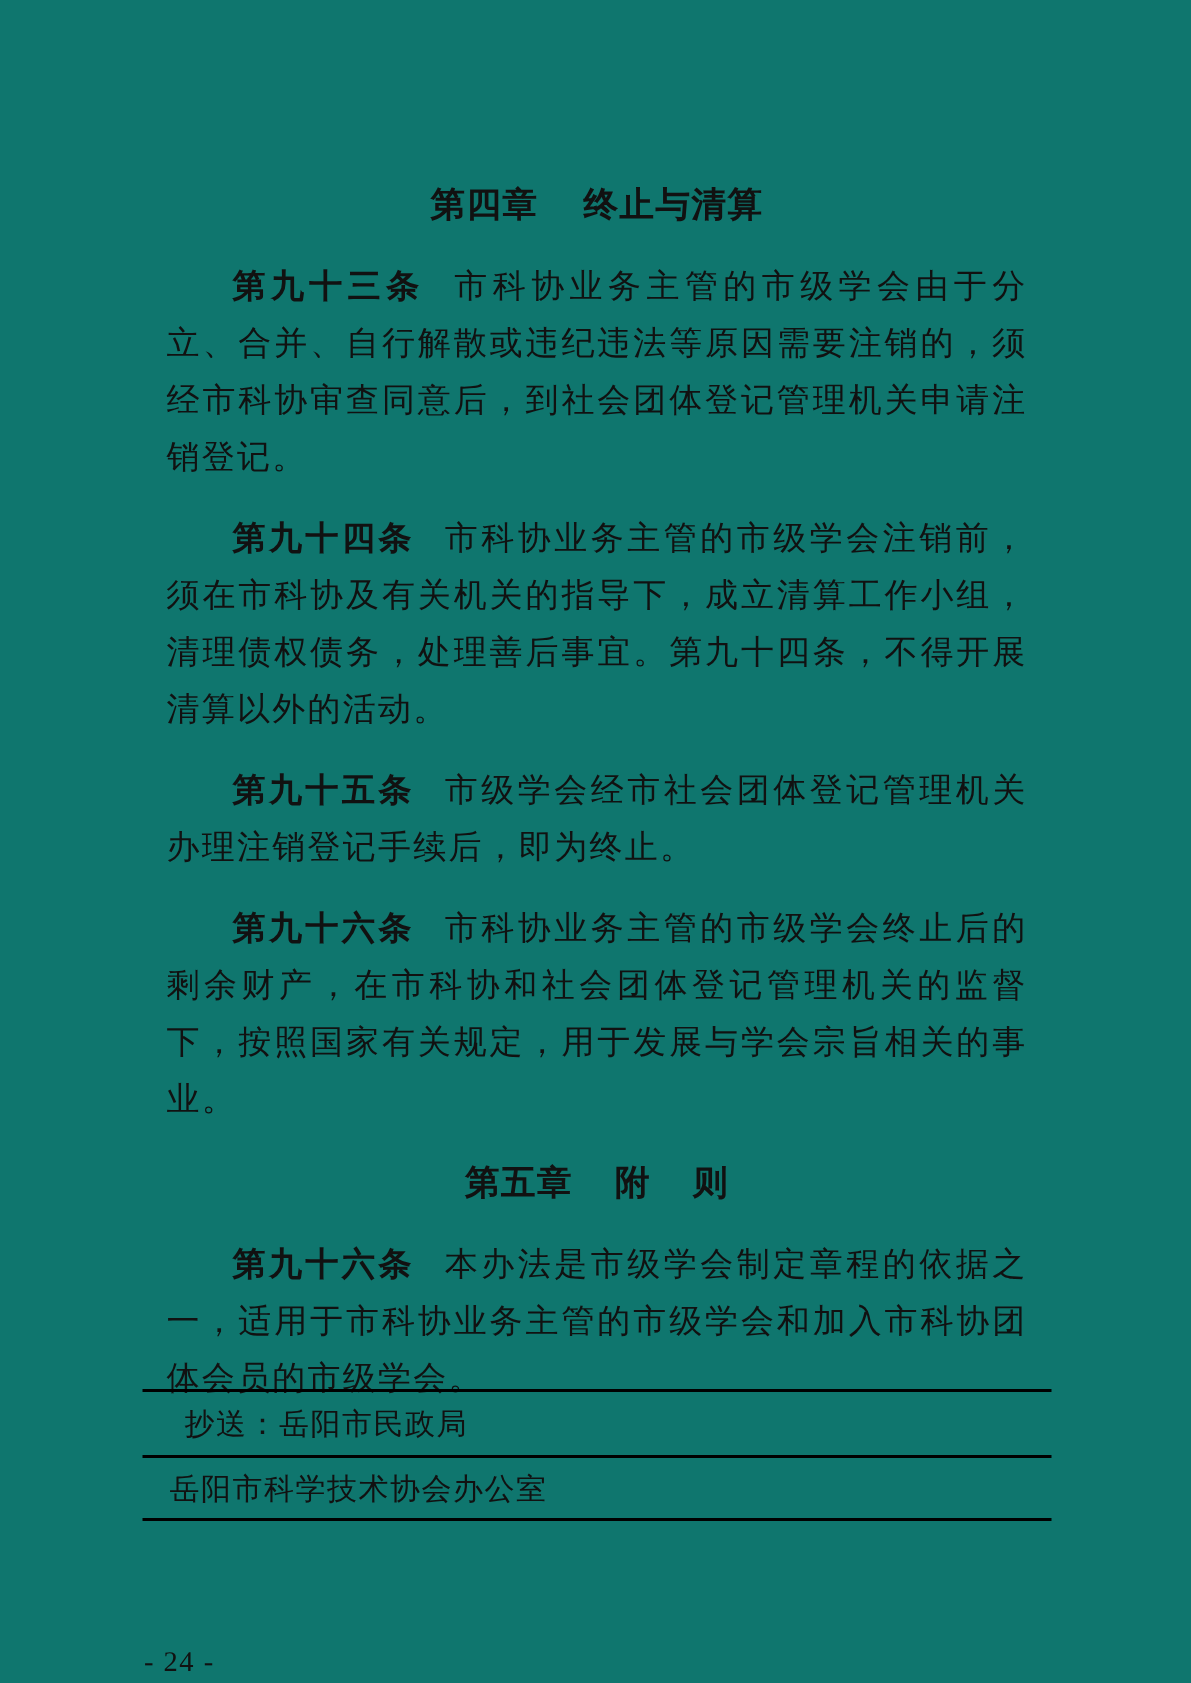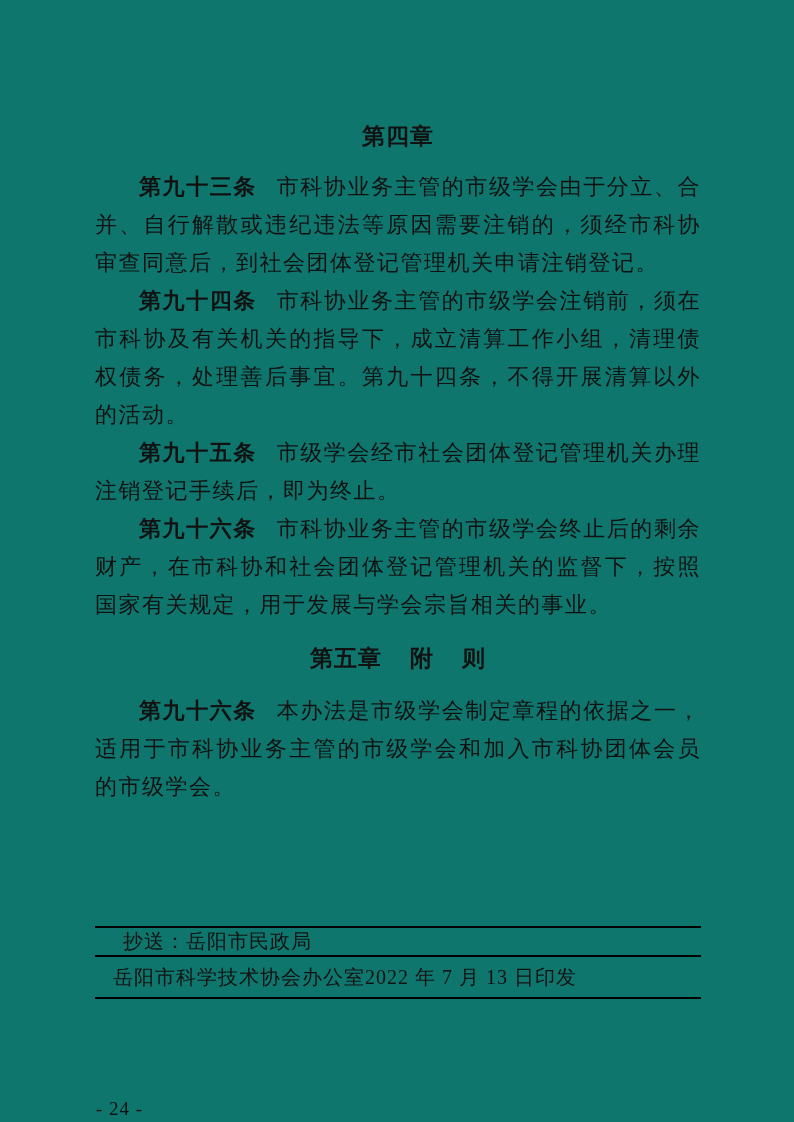--- a/index.html
+++ b/index.html
@@ -30,21 +30,21 @@
     line-height: 40px;
     margin: 0 0 12px 0;
     letter-spacing: 1px;
   }
   .chapter-title.second {
     margin-top: 14px;
     margin-bottom: 14px;
     gap: 28px;
   }
   .para {
-    margin: 0;
+    margin: 16px;
     font-size: 22px;
     line-height: 38px;
     text-align: justify;
     text-justify: inter-character;
     text-indent: 2em;
     letter-spacing: 1.5px;
   }
   .art-no {
     font-weight: bold;
     margin-right: 0.9em;
@@ -55,21 +55,21 @@
     top: 926px;
     width: 606px;
     font-size: 20px;
     letter-spacing: 1px;
   }
   .rule {
     border-top: 2px solid #000000;
     height: 0;
   }
   .footer-row {
-    height: 27px;
+    height: 42px;
     display: flex;
     align-items: center;
     padding-left: 28px;
     box-sizing: border-box;
   }
   .footer-row.issue-row {
     height: 40px;
     padding-left: 18px;
     padding-right: 6px;
   }
@@ -83,20 +83,21 @@
 </style>
 </head>
 <body>
 
 <div class="page">
 
   <div class="content">
 
     <h2 class="chapter-title">
       <span>第四章</span>
+      <span>终止与清算</span>
     </h2>
 
     <p class="para">
       <span class="art-no">第九十三条</span><span>市科协业务主管的市级学会由于分立、合并、自行解散或违纪违法等原因需要注销的，须经市科协审查同意后，到社会团体登记管理机关申请注销登记。</span>
     </p>
 
     <p class="para">
       <span class="art-no">第九十四条</span><span>市科协业务主管的市级学会注销前，须在市科协及有关机关的指导下，成立清算工作小组，清理债权债务，处理善后事宜。第九十四条，不得开展清算以外的活动。</span>
     </p>
 
@@ -123,20 +124,19 @@
   </div>
 
   <div class="footer">
     <div class="rule"></div>
     <div class="footer-row">
       <span>抄送：岳阳市民政局</span>
     </div>
     <div class="rule"></div>
     <div class="footer-row issue-row">
       <span>岳阳市科学技术协会办公室</span>
-      <span>2022 年 7 月  13 日印发</span>
     </div>
     <div class="rule"></div>
   </div>
 
   <div class="page-num">- 24 -</div>
 
 </div>
 
 </body></html>

